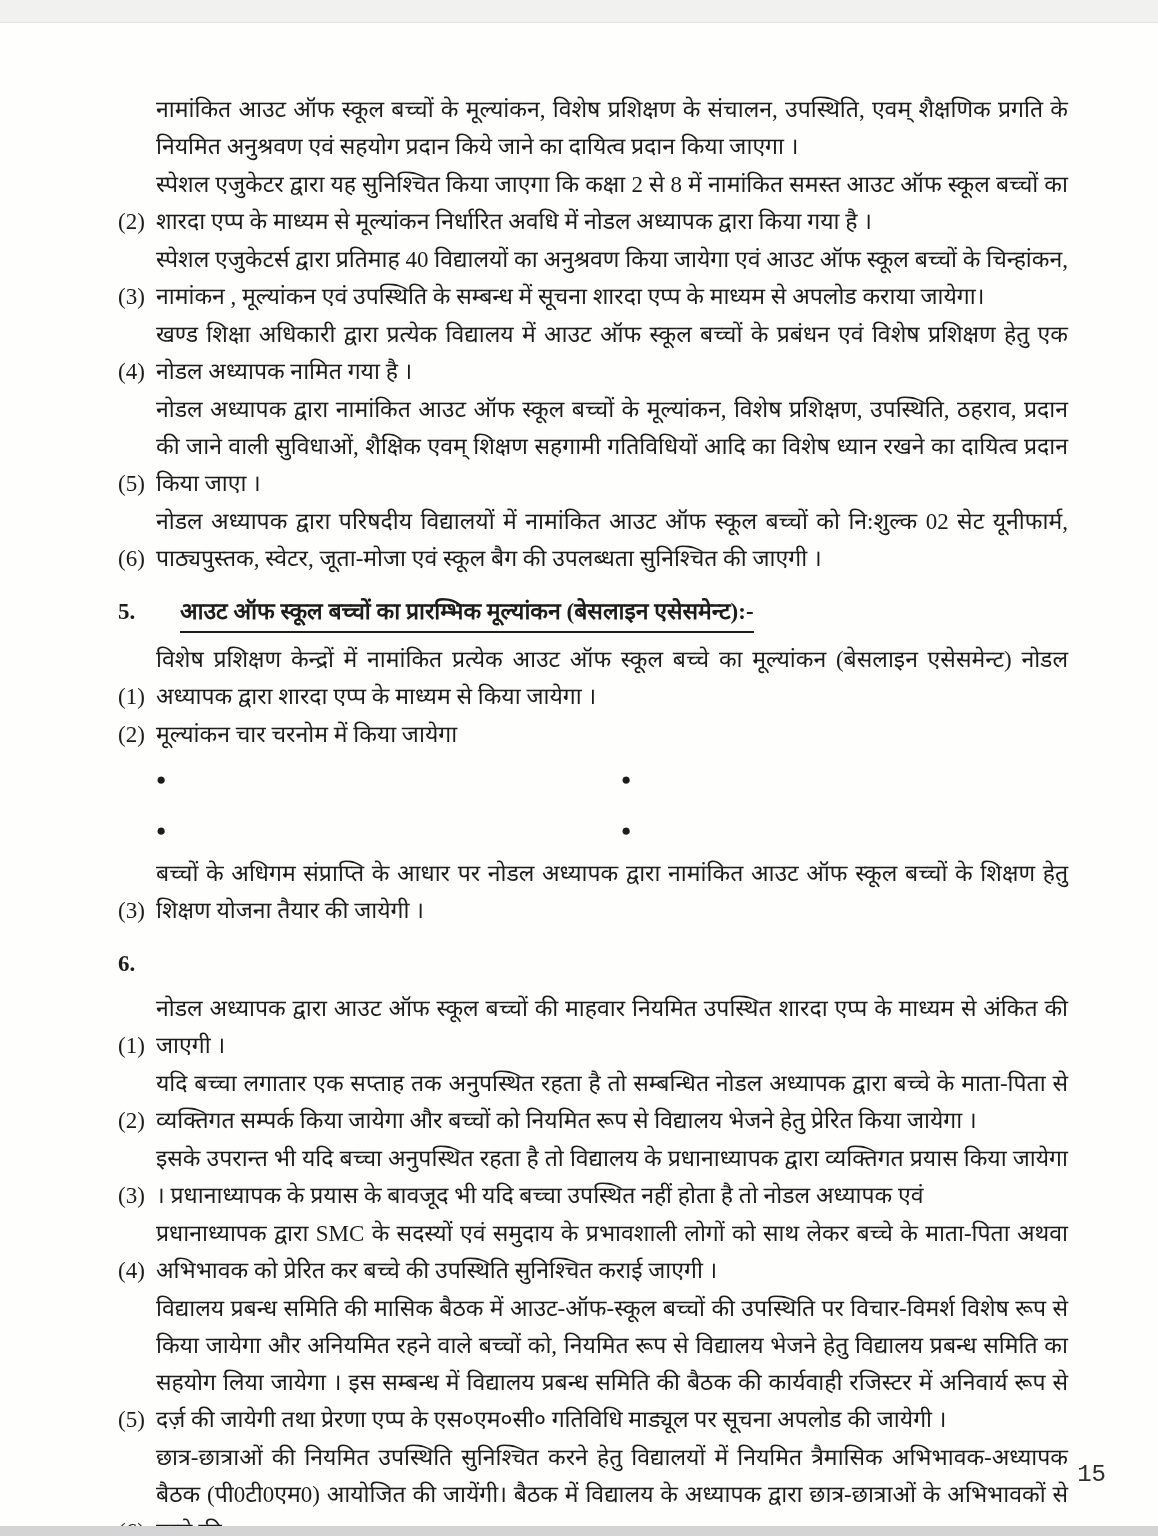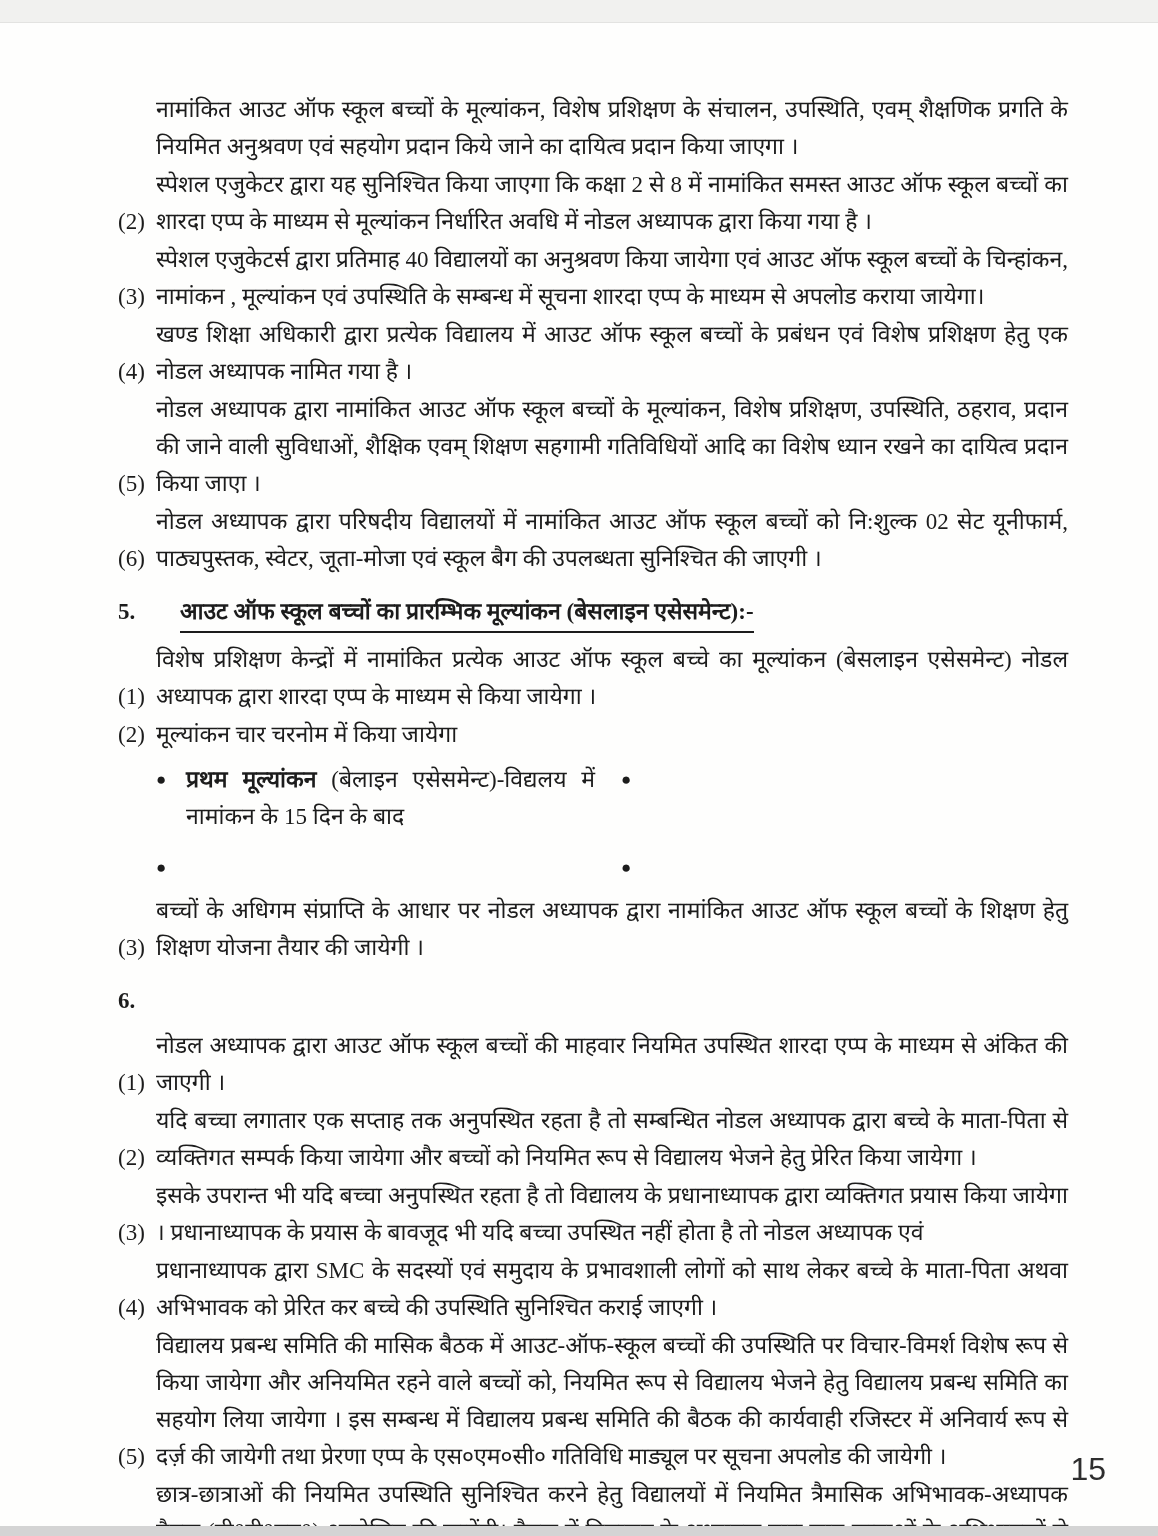--- a/index.html
+++ b/index.html
@@ -97,23 +97,23 @@
     flex: 1;
     text-align: justify;
   }
   .blabel {
     font-weight: bold;
   }
   .pagenum {
     position: absolute;
     right: 52px;
     bottom: 38px;
-    font-size: 32px;
+    font-size: 24px;
     color: #2e2e2e;
-    font-family: Liberation Sans, sans-serif;
+    font-family: Liberation Mono, monospace;
   }
 </style>
 </head>
 <body>
 
 <div class="screen">
   <div class="bar top"></div>
 
   <div class="page">
     <div class="content">
@@ -154,21 +154,20 @@
         <span class="txt">विशेष प्रशिक्षण केन्द्रों में नामांकित प्रत्येक आउट ऑफ स्कूल बच्चे का मूल्यांकन (बेसलाइन एसेसमेन्ट) नोडल अध्यापक द्वारा शारदा एप्प के माध्यम से किया जायेगा ।</span>
       </div>
       <div class="li">
         <span class="num">(2)</span>
         <span class="txt">मूल्यांकन चार चरनोम में किया जायेगा</span>
       </div>
 
       <div class="bullets">
         <div class="bullet-item">
           <span class="dot">●</span>
-          <span class="btxt"><span class="blabel">प्रथम मूल्यांकन</span><span> (बेलाइन एसेसमेन्ट)-विद्यलय में नामांकन के 15 दिन के बाद</span></span>
         </div>
         <div class="bullet-item">
           <span class="dot">●</span>
         </div>
         <div class="bullet-item">
           <span class="dot">●</span>
         </div>
         <div class="bullet-item">
           <span class="dot">●</span>
         </div>

